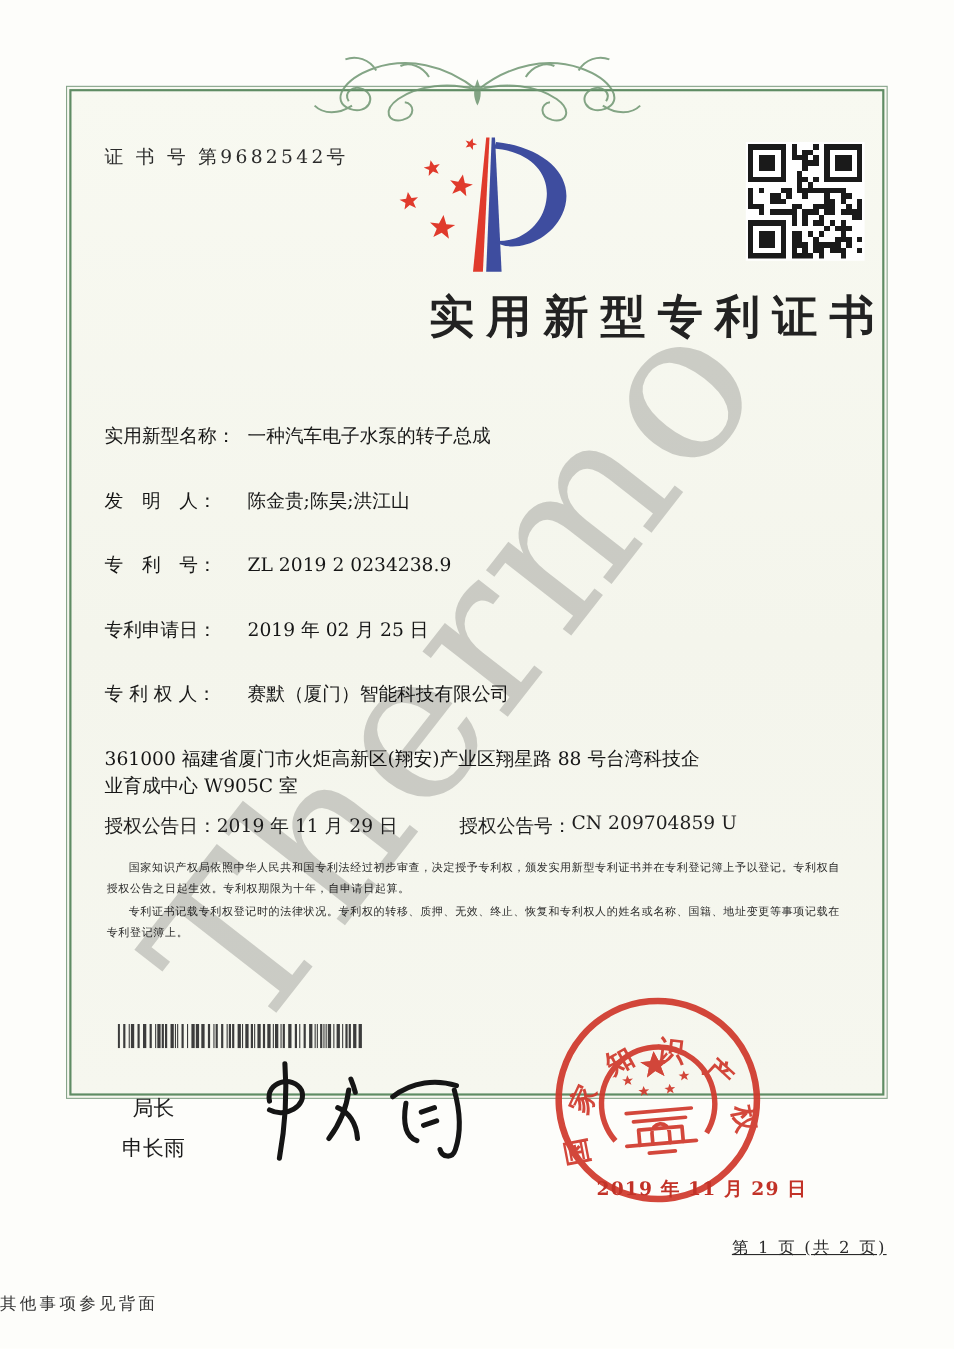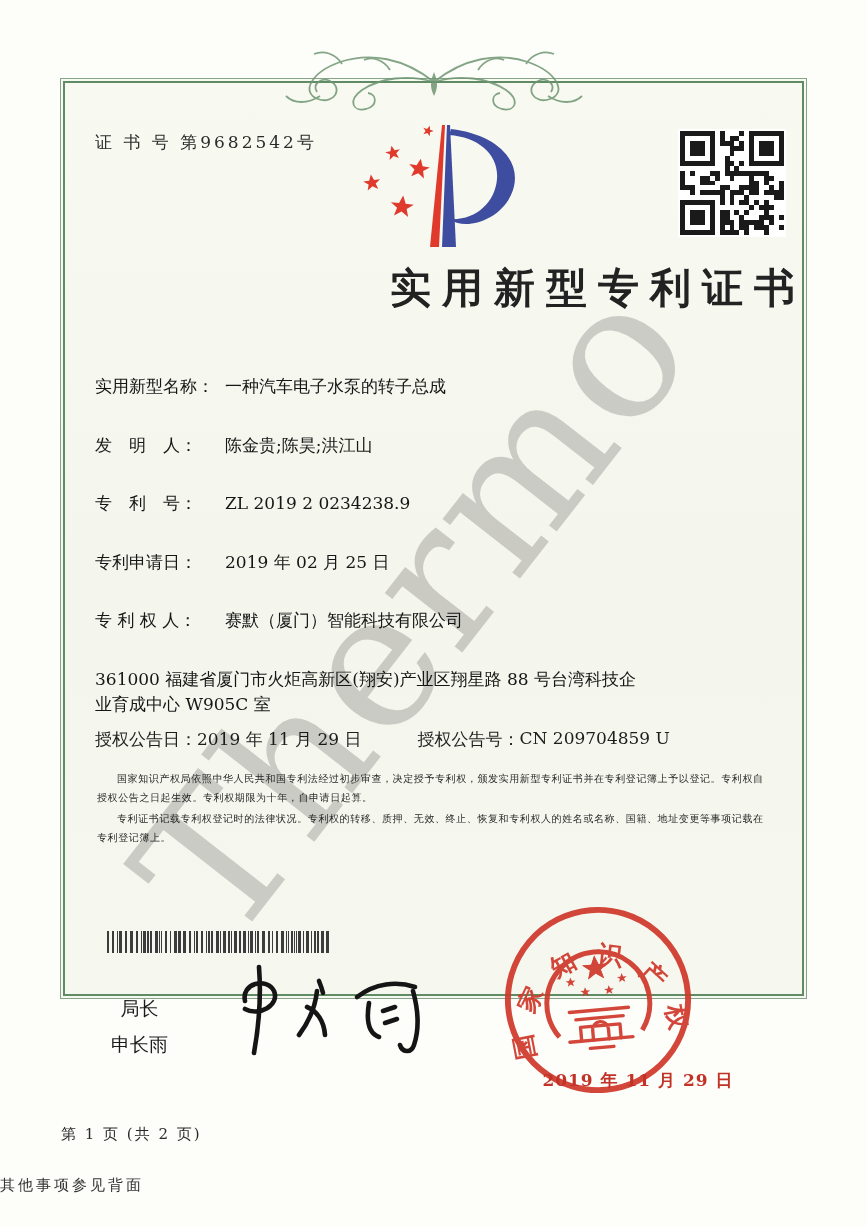--- a/index.html
+++ b/index.html
@@ -19,36 +19,36 @@
     content:"";position:absolute;inset:2px;border:2px solid #5f8c64;pointer-events:none;
   }
   .ornament{position:absolute;left:50%;top:-47px;transform:translateX(-50%);z-index:3;}
   .cert-no{position:absolute;left:34px;top:52px;font-size:17px;letter-spacing:3px;color:#2b2b2b;z-index:2;}
   .logo{position:absolute;left:50%;top:36px;transform:translateX(-50%);z-index:2;}
   .qr{position:absolute;right:20px;top:50px;width:104px;height:104px;z-index:2;background:#fff;padding:2px;}
   .title{
     position:absolute;left:0;right:0;top:182px;text-align:right;
     font-size:41px;font-weight:700;letter-spacing:11px;color:#222;z-index:2;
   }
-  .content{position:absolute;left:34px;right:34px;top:295px;z-index:2;font-size:17px;}
+  .content{position:absolute;left:34px;right:34px;top:306px;z-index:2;font-size:17px;}
   .frow{display:flex;margin-bottom:33px;line-height:1.5;}
   .flabel{flex:none;width:130px;white-space:pre;color:#161616;}
   .fvalue{flex:1;max-width:556px;color:#161616;}
   .grant-row{display:flex;margin-bottom:6px;margin-top:-4px;}
   .grant-row .g2{margin-left:56px;}
   .paras{margin-top:18px;}
   .paras p{margin:2px;text-indent:2em;font-size:10px;line-height:1.9;letter-spacing:.6px;color:#2a2a2a;}
   .barcode{position:absolute;left:46px;top:852px;z-index:2;}
   .bureau{position:absolute;left:50px;top:912px;z-index:2;
     font-family:"Liberation Sans","DejaVu Sans",sans-serif;font-size:19px;color:#1b1b1b;line-height:1.9;text-align:center;}
   .signature{position:absolute;left:150px;top:882px;z-index:4;}
   .seal{position:absolute;left:438px;top:822px;z-index:4;opacity:.92;}
   .seal-date{position:absolute;left:452px;top:990px;width:250px;text-align:center;z-index:5;
     color:#c23227;font-size:17px;font-weight:700;letter-spacing:1px;}
-  .page-footer{position:absolute;left:0;right:0;top:1046px;text-align:left;font-size:15px;color:#2a2a2a;z-index:2;letter-spacing:2px;}
+  .page-footer{position:absolute;left:0;right:0;top:1046px;text-align:right;font-size:15px;color:#2a2a2a;z-index:2;letter-spacing:2px;text-decoration:underline;}
   .back-note{position:absolute;left:0;right:0;top:1176px;font-size:15px;color:#333;letter-spacing:3px;}
   .watermark{
     position:absolute;left:92px;top:842px;z-index:6;pointer-events:none;
     font-family:"DejaVu Serif",serif;font-size:188px;font-weight:400;
     color:rgba(110,110,110,.30);transform:rotate(-52deg);transform-origin:0 0;
     white-space:nowrap;mix-blend-mode:multiply;letter-spacing:4px;
   }
 </style>
 </head>
 <body>

